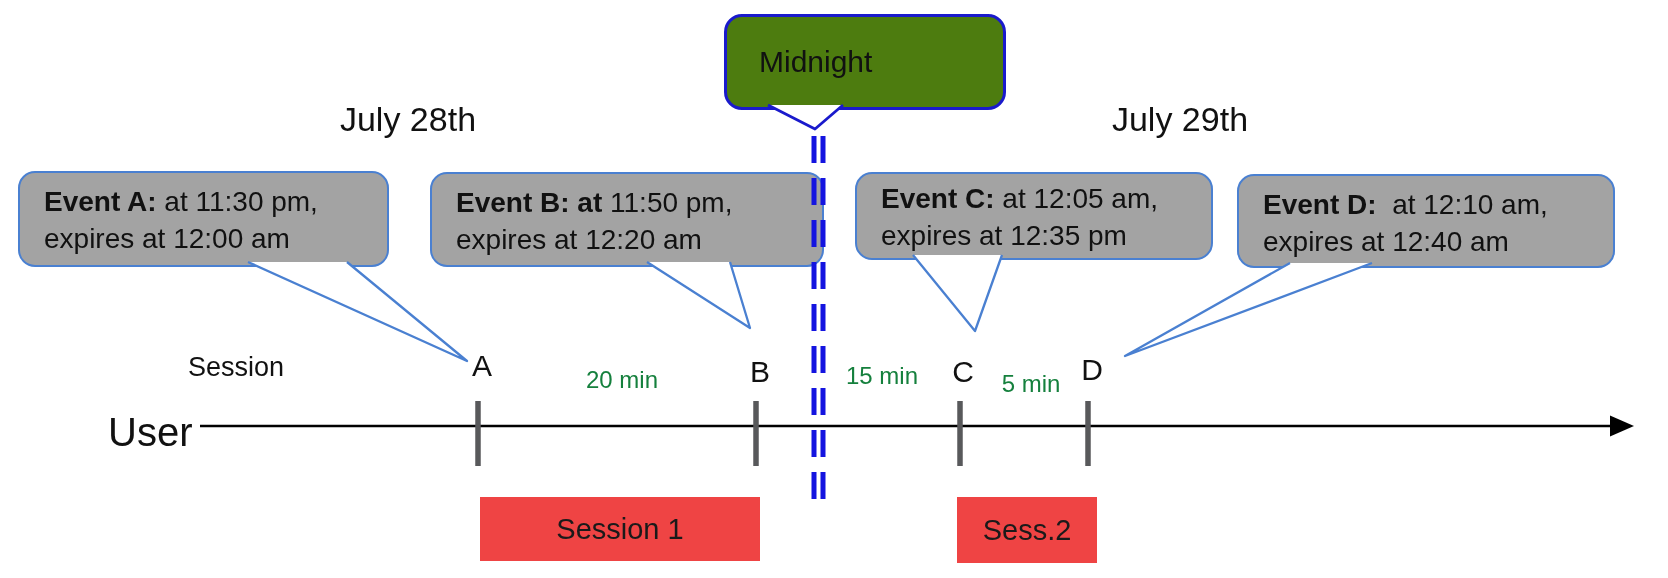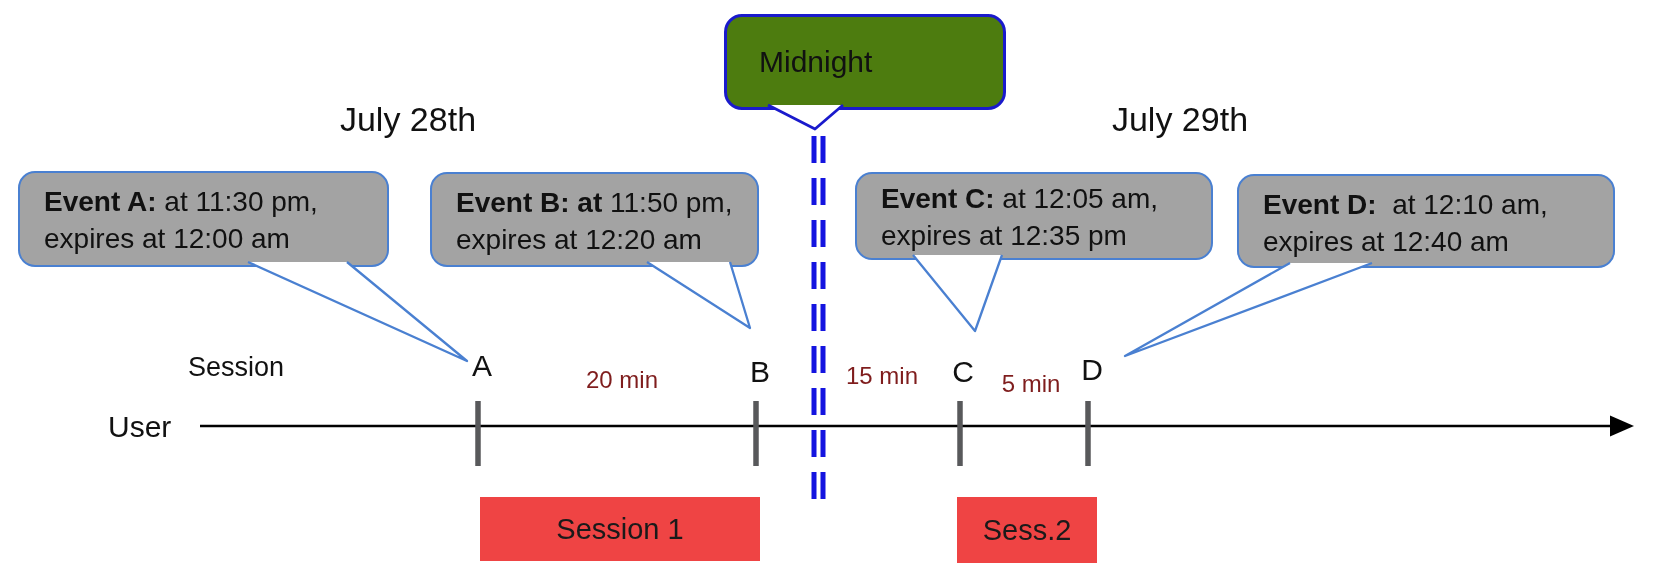--- a/index.html
+++ b/index.html
@@ -31,21 +31,21 @@
     background:#4d7c0f;
     border:3px solid #1a1acc;
     border-radius:18px;
     display:flex;align-items:center;
     padding-left:32px;
     font-size:30px;
   }
   .datelabel{position:absolute;z-index:2;font-size:34px;white-space:nowrap;transform:translateX(-50%);}
   .sidelabel{position:absolute;z-index:2;white-space:nowrap;}
   .ticklabel{position:absolute;z-index:2;font-size:30px;transform:translateX(-50%);white-space:nowrap;}
-  .gaplabel{position:absolute;z-index:2;font-size:24px;transform:translateX(-50%);white-space:nowrap;color:#7f1d1d;text-align:right;}
+  .gaplabel{position:absolute;z-index:2;font-size:24px;transform:translateX(-50%);white-space:nowrap;color:#15803d;text-align:right;}
   .session{
     position:absolute;z-index:2;
     background:#ef4444;
     display:flex;align-items:center;justify-content:center;
     font-size:29px;color:#1a1a1a;
   }
 </style>
 </head>
 <body>
 
@@ -83,35 +83,35 @@
   <div class="datelabel" style="left:1180px;top:100px;">July 29th</div>
 
   <div class="callout-midnight" style="left:724px;top:14px;width:282px;height:96px;">
     <span>Midnight</span>
   </div>
 
   <div class="callout" style="left:18px;top:171px;width:371px;height:96px;">
     <div class="l1"><b>Event A:</b><span> at 11:30 pm,</span></div>
     <div class="l2">expires at 12:00 am</div>
   </div>
-  <div class="callout" style="left:430px;top:172px;width:329px;height:95px;">
+  <div class="callout" style="left:430px;top:172px;width:394px;height:95px;">
     <div class="l1"><b>Event B: at</b><span> 11:50 pm,</span></div>
     <div class="l2">expires at 12:20 am</div>
   </div>
   <div class="callout" style="left:855px;top:172px;width:358px;height:88px;padding-top:6px;">
     <div class="l1"><b>Event C:</b><span> at 12:05 am,</span></div>
     <div class="l2">expires at 12:35 pm</div>
   </div>
   <div class="callout" style="left:1237px;top:174px;width:378px;height:94px;">
     <div class="l1"><b>Event D:</b><span>  at 12:10 am,</span></div>
     <div class="l2">expires at 12:40 am</div>
   </div>
 
   <div class="sidelabel" style="left:188px;top:352px;font-size:27px;">Session</div>
-  <div class="sidelabel" style="left:108px;top:410px;font-size:30px;">User</div>
+  <div class="sidelabel" style="left:108px;top:410px;font-size:40px;">User</div>
 
   <div class="ticklabel" style="left:482px;top:349px;">A</div>
   <div class="ticklabel" style="left:760px;top:355px;">B</div>
   <div class="ticklabel" style="left:963px;top:355px;">C</div>
   <div class="ticklabel" style="left:1092px;top:353px;">D</div>
 
   <div class="gaplabel" style="left:622px;top:366px;">20 min</div>
   <div class="gaplabel" style="left:882px;top:362px;">15 min</div>
   <div class="gaplabel" style="left:1031px;top:370px;">5 min</div>
 

